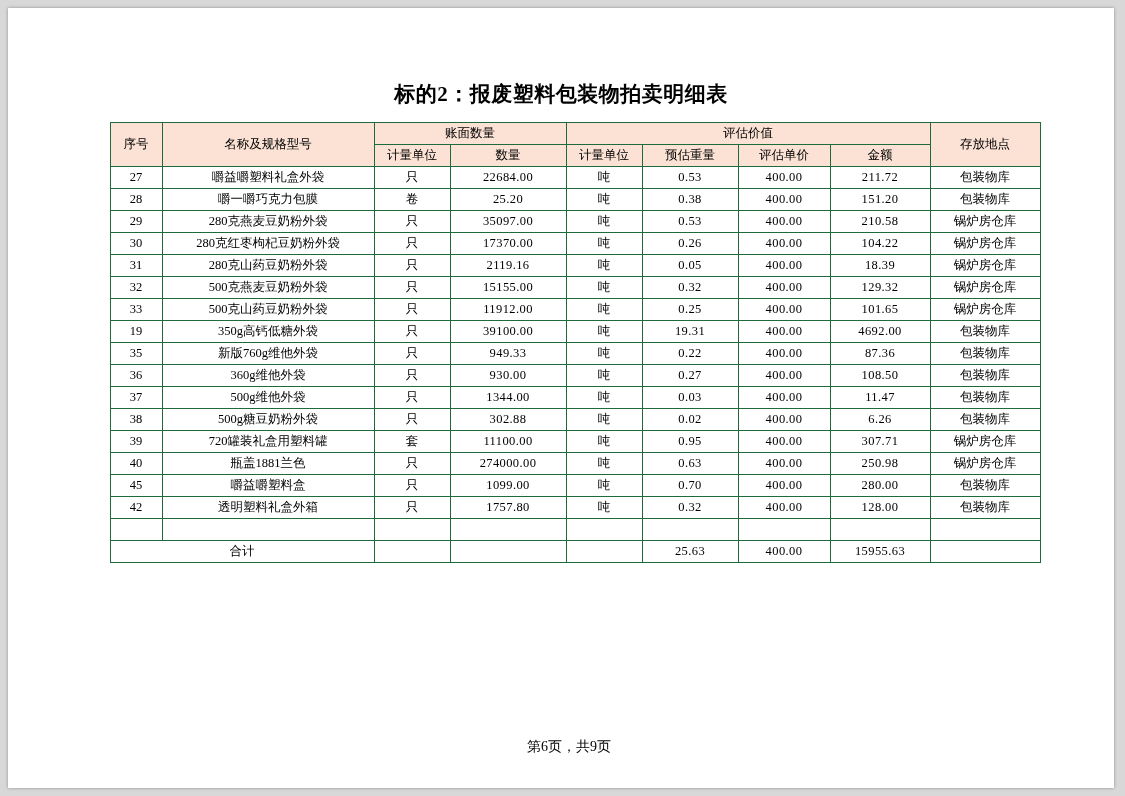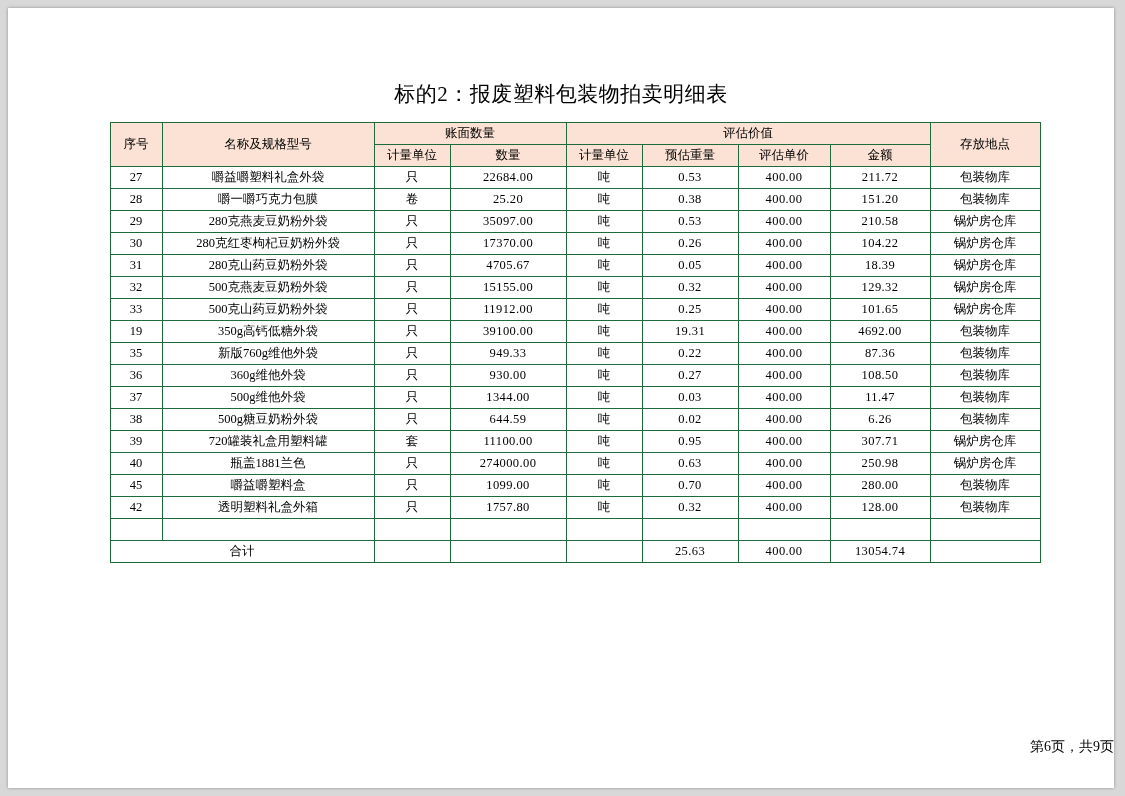--- a/index.html
+++ b/index.html
@@ -19,21 +19,21 @@
     top: 8px;
     width: 1106px;
     height: 780px;
     background: #ffffff;
     box-shadow: 0 0 3px rgba(0,0,0,0.35);
     overflow: hidden;
   }
   .doc-title {
     text-align: center;
     font-size: 21px;
-    font-weight: normal;
+    font-weight: bold;
     color: #000;
     margin-top: 72px;
     letter-spacing: 0.5px;
     font-family: "Liberation Serif", serif;
   }
   .doc-subtitle {
     text-align: center;
     font-size: 17px;
     font-weight: bold;
     color: #e03030;
@@ -76,21 +76,21 @@
     height: 21px;
   }
   .total-row td {
     height: 23px;
   }
   .footer {
     position: absolute;
     left: 16px;
     right: 0;
     bottom: 32px;
-    text-align: right;
+    text-align: center;
     font-size: 14px;
     color: #000;
     font-family: "Liberation Serif", serif;
   }
   col.c-seq { width: 52px; }
   col.c-name { width: 212px; }
   col.c-unit1 { width: 76px; }
   col.c-qty { width: 116px; }
   col.c-unit2 { width: 76px; }
   col.c-weight { width: 96px; }
@@ -177,21 +177,21 @@
             <td>吨</td>
             <td class="num-cell">0.26</td>
             <td class="num-cell">400.00</td>
             <td class="num-cell">104.22</td>
             <td>锅炉房仓库</td>
           </tr>
           <tr>
             <td>31</td>
             <td>280克山药豆奶粉外袋</td>
             <td>只</td>
-            <td class="num-cell">4705.67</td>
+            <td class="num-cell">2119.16</td>
             <td>吨</td>
             <td class="num-cell">0.05</td>
             <td class="num-cell">400.00</td>
             <td class="num-cell">18.39</td>
             <td>锅炉房仓库</td>
           </tr>
           <tr>
             <td>32</td>
             <td>500克燕麦豆奶粉外袋</td>
             <td>只</td>
@@ -254,21 +254,21 @@
             <td>吨</td>
             <td class="num-cell">0.03</td>
             <td class="num-cell">400.00</td>
             <td class="num-cell">11.47</td>
             <td>包装物库</td>
           </tr>
           <tr>
             <td>38</td>
             <td>500g糖豆奶粉外袋</td>
             <td>只</td>
-            <td class="num-cell">644.59</td>
+            <td class="num-cell">302.88</td>
             <td>吨</td>
             <td class="num-cell">0.02</td>
             <td class="num-cell">400.00</td>
             <td class="num-cell">6.26</td>
             <td>包装物库</td>
           </tr>
           <tr>
             <td>39</td>
             <td>720罐装礼盒用塑料罐</td>
             <td>套</td>
@@ -323,21 +323,21 @@
             <td>&nbsp;</td>
             <td>&nbsp;</td>
           </tr>
           <tr class="total-row">
             <td colspan="2">合计</td>
             <td>&nbsp;</td>
             <td>&nbsp;</td>
             <td>&nbsp;</td>
             <td class="num-cell">25.63</td>
             <td class="num-cell">400.00</td>
-            <td class="num-cell">13054.74</td>
+            <td class="num-cell">15955.63</td>
             <td>&nbsp;</td>
           </tr>
         </tbody>
     </table>
   </div>
 
   <div class="footer">第6页，共9页</div>
 </div>
 
 </body></html>

